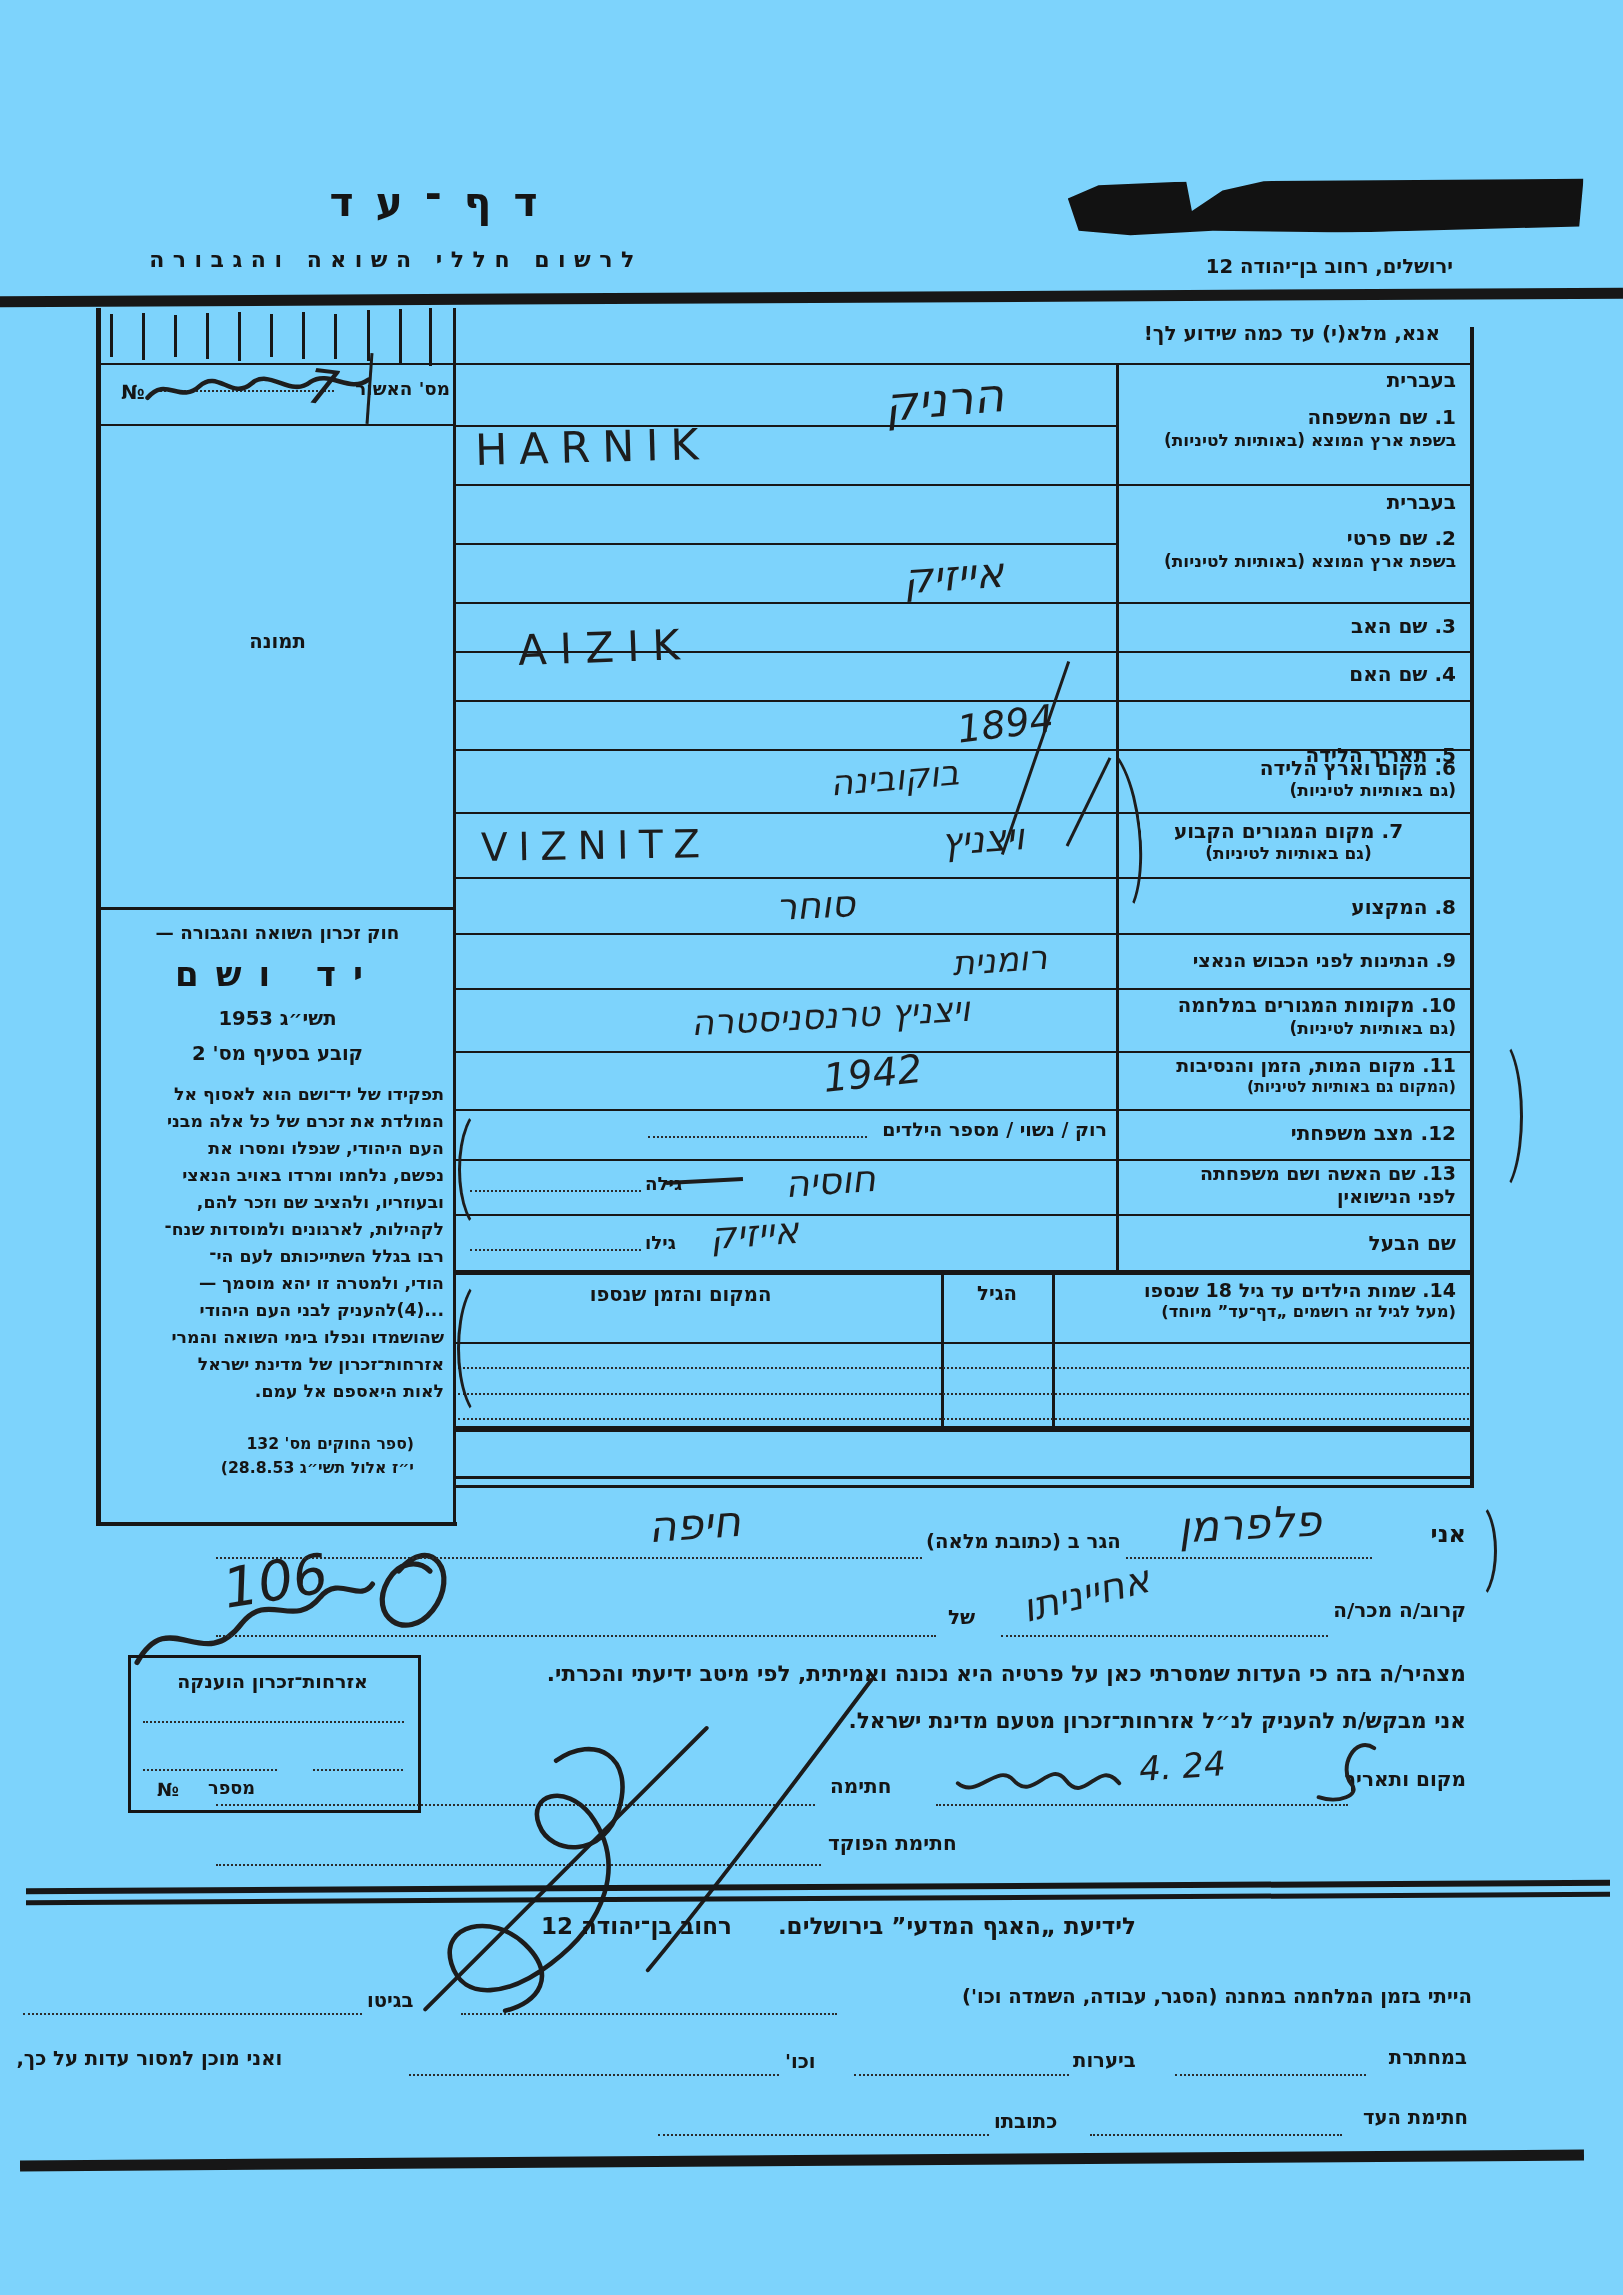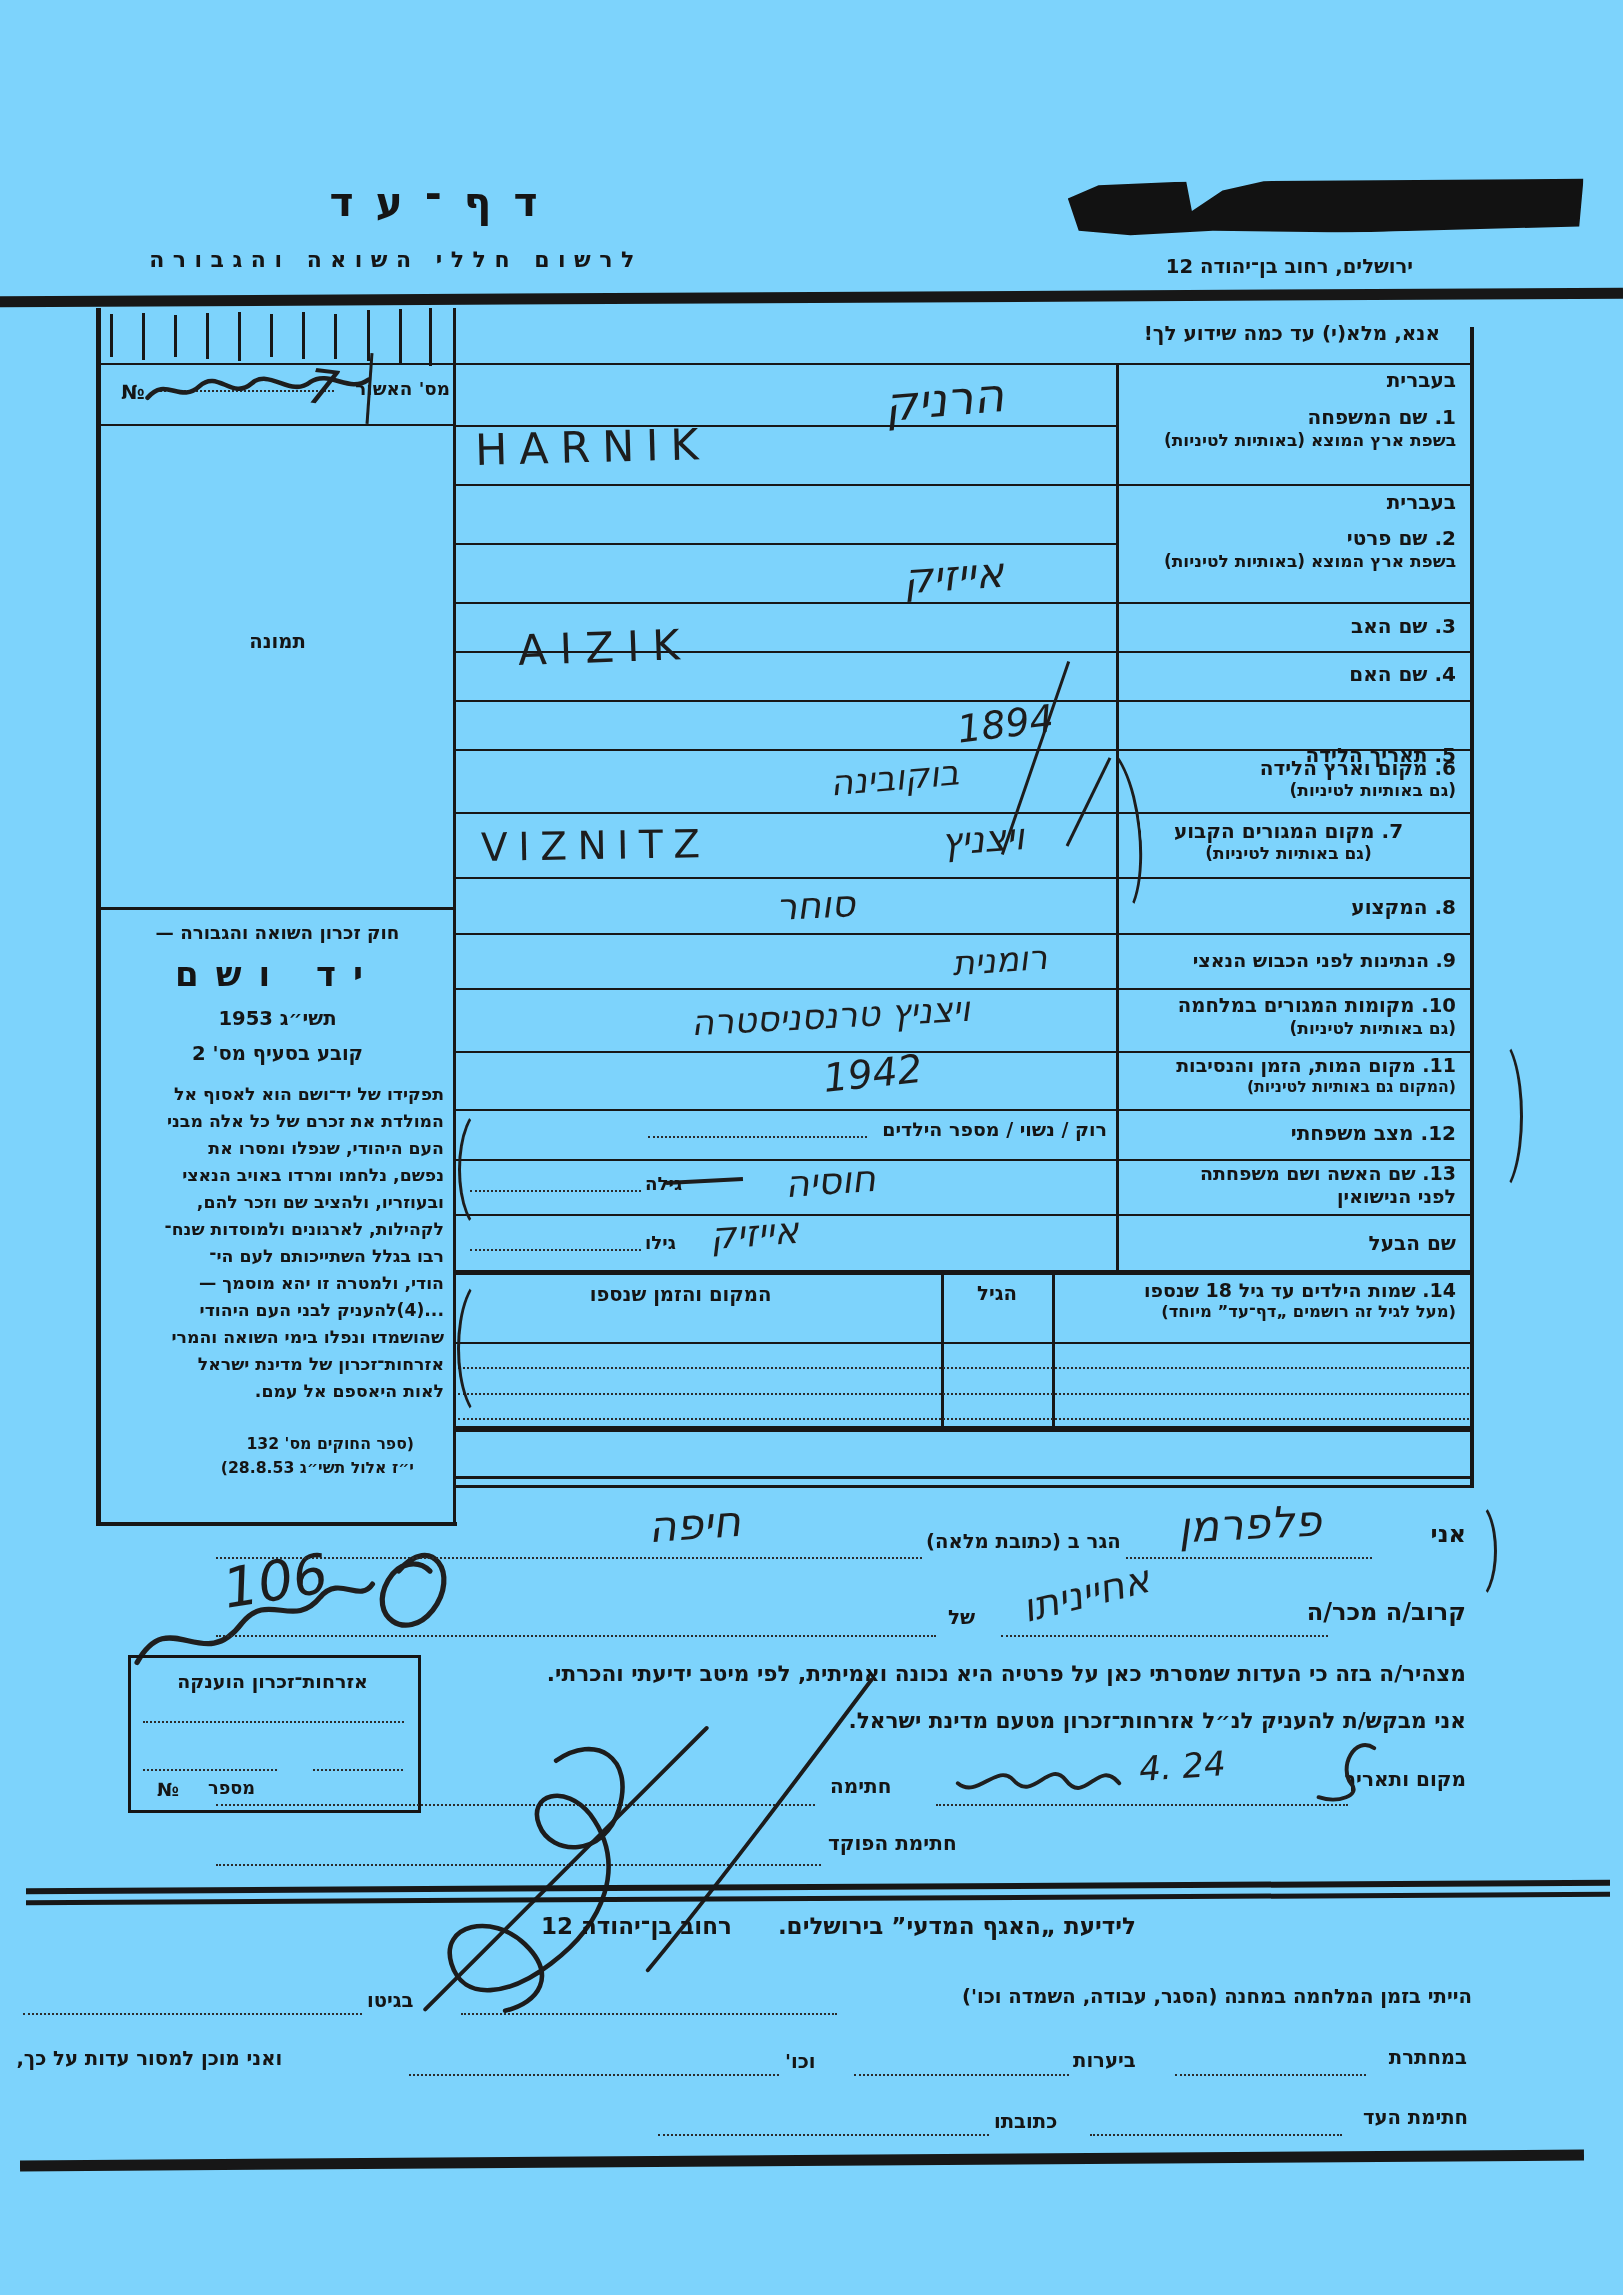--- a/index.html
+++ b/index.html
@@ -20,21 +20,21 @@
 </style>
 </head>
 <body>
 
 <div class="page">
 
   <div class="prt ctr" style="left:281px;top:178px;width:327px;font-size:41px;letter-spacing:22px;">דף־עד</div>
   <div class="prt ctr" style="left:108px;top:247px;width:576px;font-size:22px;letter-spacing:8.5px;">לרשום חללי השואה והגבורה</div>
   <div class="ab" style="left:1068px;top:179px;width:516px;height:54px;background:#121212;transform:rotate(-1deg);
               clip-path:polygon(0 28%,6% 4%,23% 0,24% 55%,30% 18%,38% 2%,100% 8%,99% 96%,55% 100%,28% 92%,12% 98%,2% 88%);"></div>
-  <div class="prt ctr" style="left:1093px;top:255px;width:393px;font-size:19.6px;">ירושלים, רחוב בן־יהודה 12</div>
+  <div class="prt ctr" style="left:1133px;top:255px;width:393px;font-size:19.6px;">ירושלים, רחוב בן־יהודה 12</div>
 
   <div class="ln" style="left:0;top:292px;width:1623px;height:10.5px;transform:rotate(-0.3deg);"></div>
 
   <div class="prt" style="left:1073px;top:321px;width:367px;font-size:20px;text-align:right;">אנא, מלא(י) עד כמה שידוע לך!</div>
 
   <div class="ln" style="left:96px;top:308px;width:4.6px;height:1216px;"></div>
   <div class="ln" style="left:453px;top:308px;width:3.3px;height:1216px;"></div>
   <div class="ln" style="left:1470px;top:327px;width:3.9px;height:1160px;"></div>
   <div class="ln" style="left:1116px;top:363px;width:2.6px;height:907px;"></div>
 
@@ -201,21 +201,21 @@
   <div class="dot" style="left:458px;top:1418px;width:1011px;"></div>
 
 
   <div class="prt" style="left:1407px;top:1520px;width:59px;font-size:24px;text-align:right;">אני</div>
   <div class="hw" style="left:1178px;top:1499px;font-size:43px;transform:rotate(-3deg);">פלפרמן</div>
   <div class="prt" style="left:926px;top:1530px;font-size:19.6px;">הגר ב (כתובת מלאה)</div>
   <div class="hw" style="left:648px;top:1499px;font-size:43px;transform:rotate(-4deg);">חיפה</div>
   <div class="dot" style="left:1126px;top:1557px;width:246px;"></div>
   <div class="dot" style="left:216px;top:1557px;width:706px;"></div>
 
-  <div class="prt" style="left:1335px;top:1598px;width:131px;font-size:24px;text-align:right;">קרוב/ה מכר/ה</div>
+  <div class="prt" style="left:1335px;top:1598px;width:131px;font-size:20px;text-align:right;">קרוב/ה מכר/ה</div>
   <div class="hw" style="left:1021px;top:1571px;font-size:39px;transform:rotate(-14deg);">אחייניתו</div>
   <div class="prt" style="left:948px;top:1605px;font-size:20px;">של</div>
   <div class="dot" style="left:1001px;top:1635px;width:327px;"></div>
   <div class="dot" style="left:216px;top:1635px;width:720px;"></div>
 
   <div class="prt" style="left:216px;top:1661px;width:1250px;font-size:21.6px;text-align:right;">מצהיר/ה בזה כי העדות שמסרתי כאן על פרטיה היא נכונה ואמיתית, לפי מיטב ידיעתי והכרתי.</div>
   <div class="prt" style="left:216px;top:1708px;width:1250px;font-size:21.6px;text-align:right;">אני מבקש/ת להעניק לנ״ל אזרחות־זכרון מטעם מדינת ישראל.</div>
 
   <div class="prt" style="left:1321px;top:1767px;width:145px;font-size:20px;text-align:right;">מקום ותאריך</div>
   <div class="hw" style="left:1139px;top:1746px;font-size:34px;transform:rotate(-4deg);">24 .4</div>

